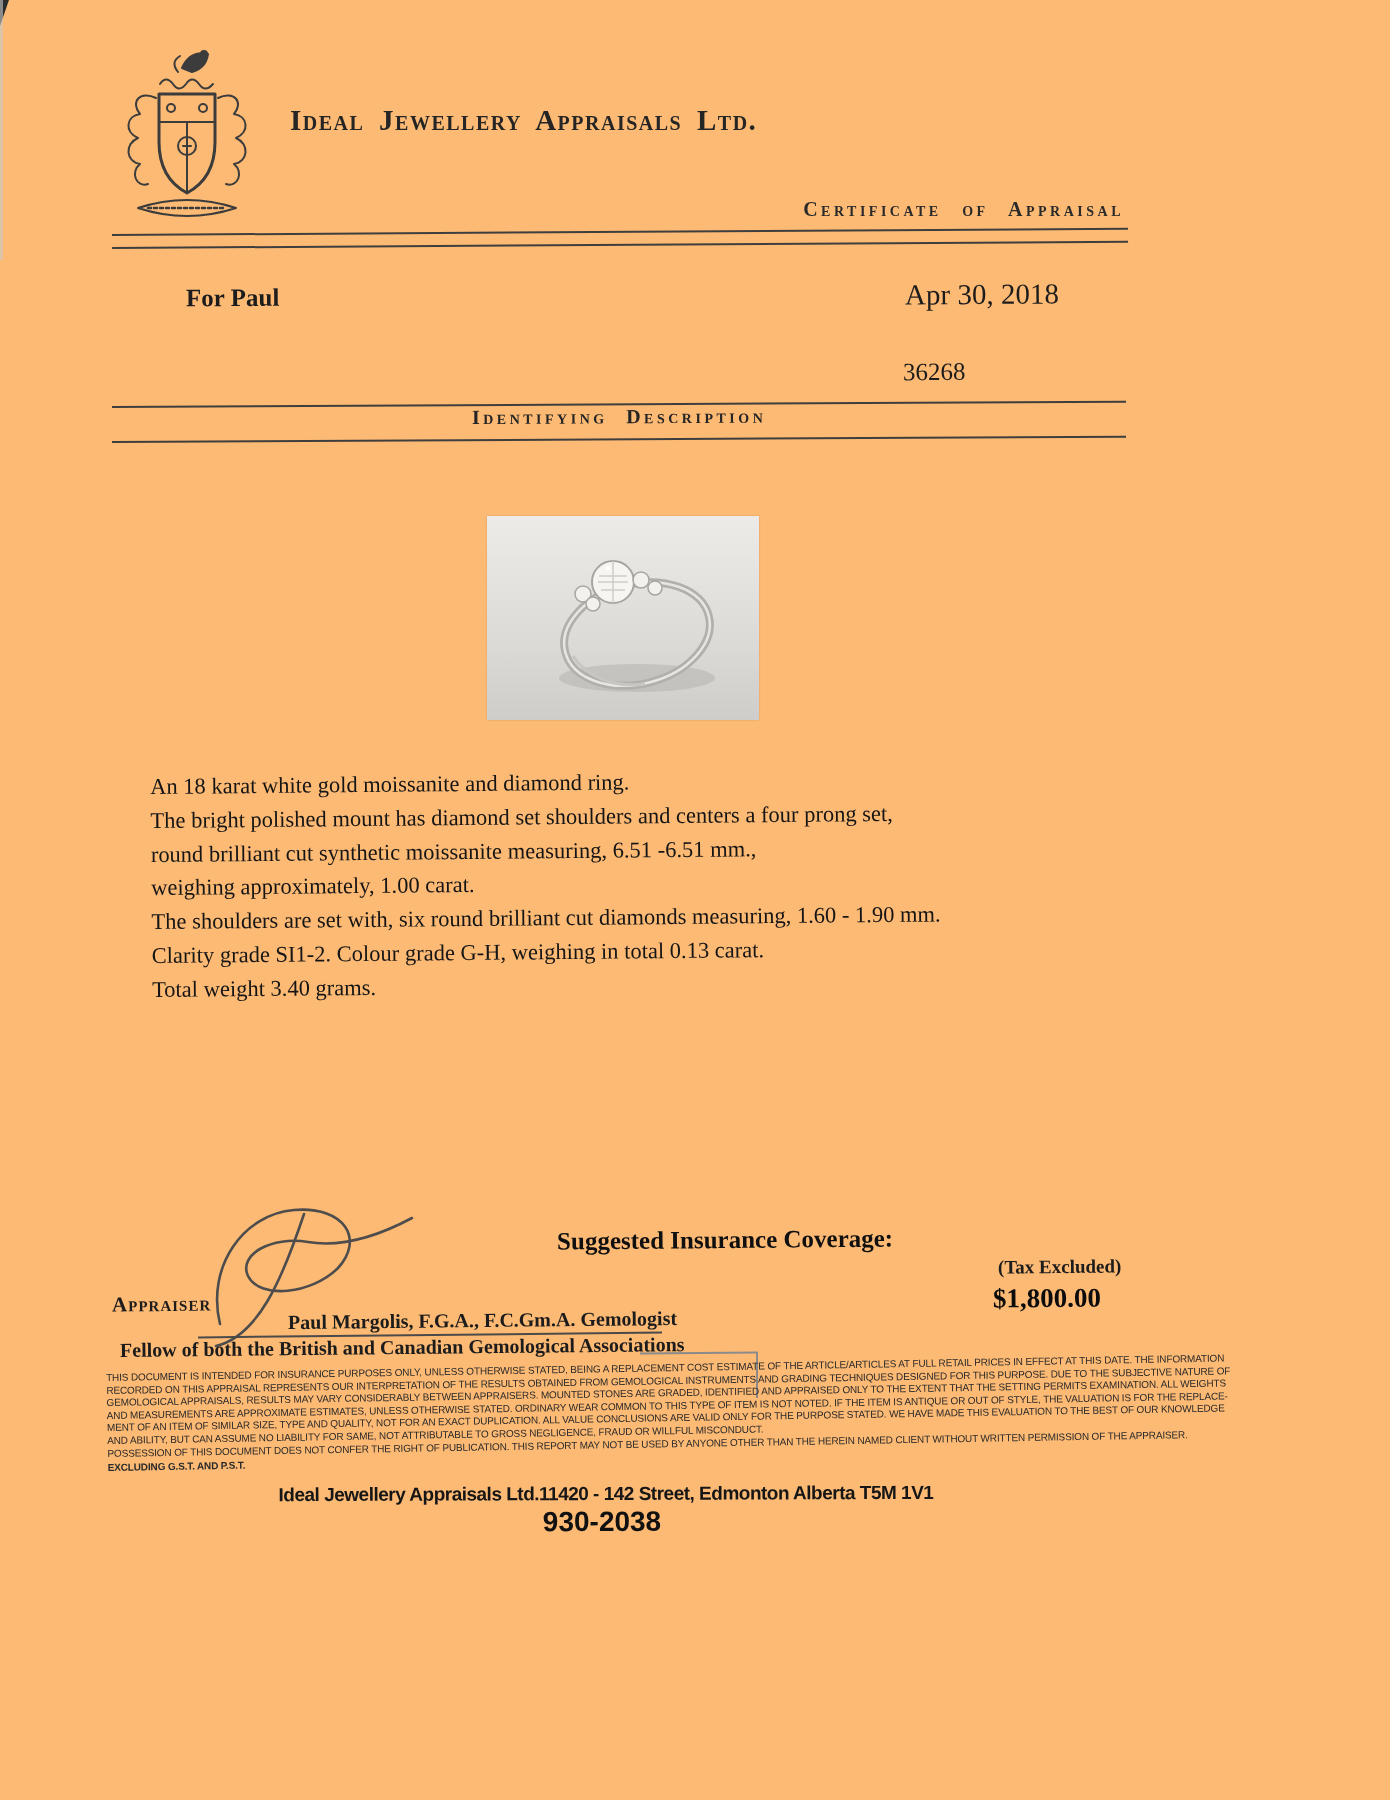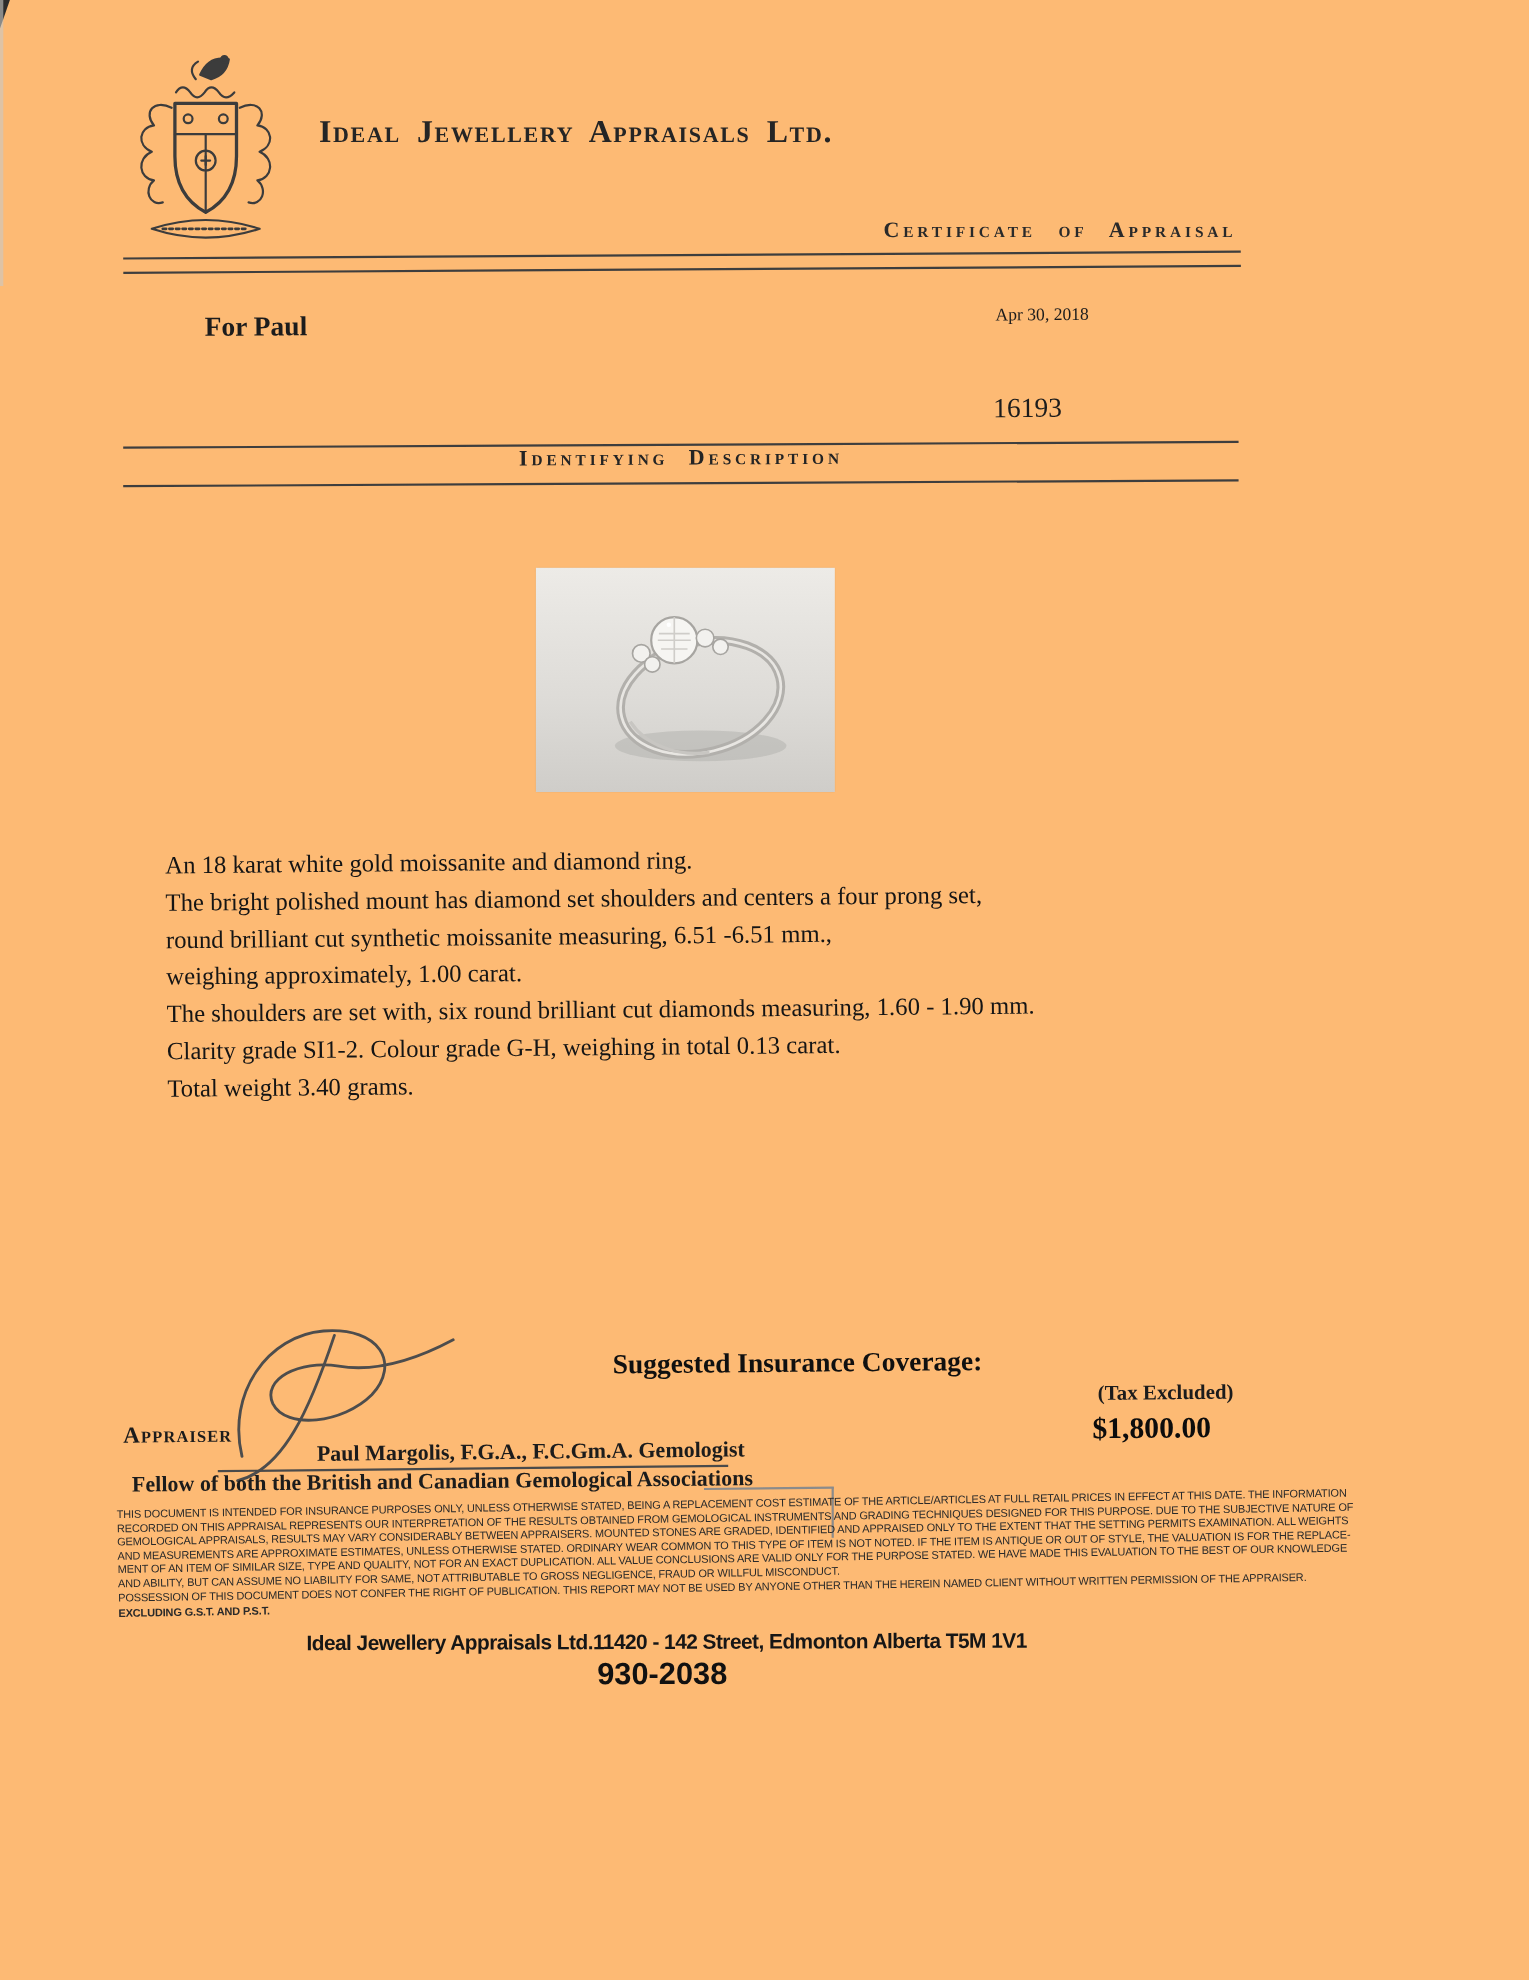--- a/index.html
+++ b/index.html
@@ -28,21 +28,21 @@
   .cert-title-wrap{position:absolute;left:112px;top:198px;width:1012px;text-align:right;text-decoration:underline;}
   .cert-title{
     font-variant:small-caps;font-weight:bold;font-size:20px;
     letter-spacing:3.5px;word-spacing:12px;color:#2a2a2a;display:inline-block;
   }
   .top-rules{position:absolute;left:112px;top:234px;width:1016px;transform:rotate(-0.35deg);transform-origin:left top;}
   .top-rules .r1{position:absolute;left:0;top:0;width:1016px;}
   .top-rules .r2{position:absolute;left:0;top:13px;width:1016px;}
 
   .owner-label{position:absolute;left:186px;top:284px;font-weight:bold;font-size:25px;transform:rotate(-0.4deg);}
-  .date-value{position:absolute;left:905px;top:278px;font-size:16px;transform:rotate(-0.4deg);}
+  .date-value{position:absolute;left:905px;top:278px;font-size:29px;transform:rotate(-0.4deg);}
   .report-number{position:absolute;left:903px;top:358px;font-size:25px;transform:rotate(-0.4deg);}
 
   .section-rule-top{position:absolute;left:112px;top:406px;width:1014px;transform:rotate(-0.3deg);transform-origin:left top;}
   .section-title-wrap{position:absolute;left:112px;top:408px;width:1014px;text-align:center;transform:rotate(-0.3deg);transform-origin:left top;}
   .section-title{
     font-variant:small-caps;font-weight:bold;font-size:20px;
     letter-spacing:3.5px;word-spacing:10px;color:#242424;display:inline-block;
   }
   .section-rule-bottom{position:absolute;left:112px;top:441px;width:1014px;transform:rotate(-0.3deg);transform-origin:left top;}
 
@@ -125,21 +125,21 @@
   <div class="cert-title-wrap">
     <span class="cert-title">Certificate of Appraisal</span>
   </div>
   <div class="top-rules">
     <div class="rule r1"></div>
     <div class="rule r2"></div>
   </div>
 
   <div class="owner-label">For Paul</div>
   <div class="date-value">Apr 30, 2018</div>
-  <div class="report-number">16193</div>
+  <div class="report-number">36268</div>
 
   <div class="rule section-rule-top"></div>
   <div class="section-title-wrap">
     <span class="section-title">Identifying Description</span>
   </div>
   <div class="rule section-rule-bottom"></div>
 
   <div class="ring-photo">
     <svg width="272" height="204" viewBox="0 0 272 204" aria-hidden="true">
       <defs>

